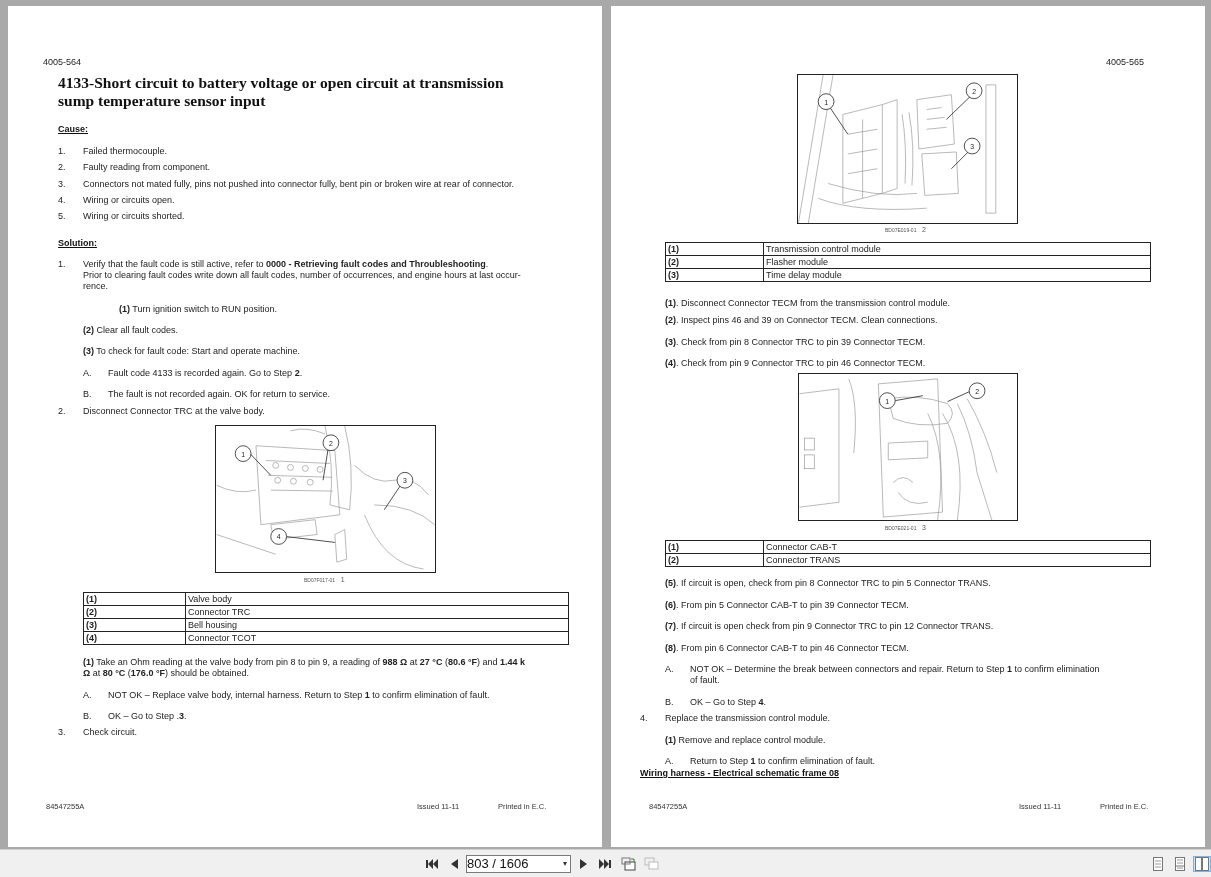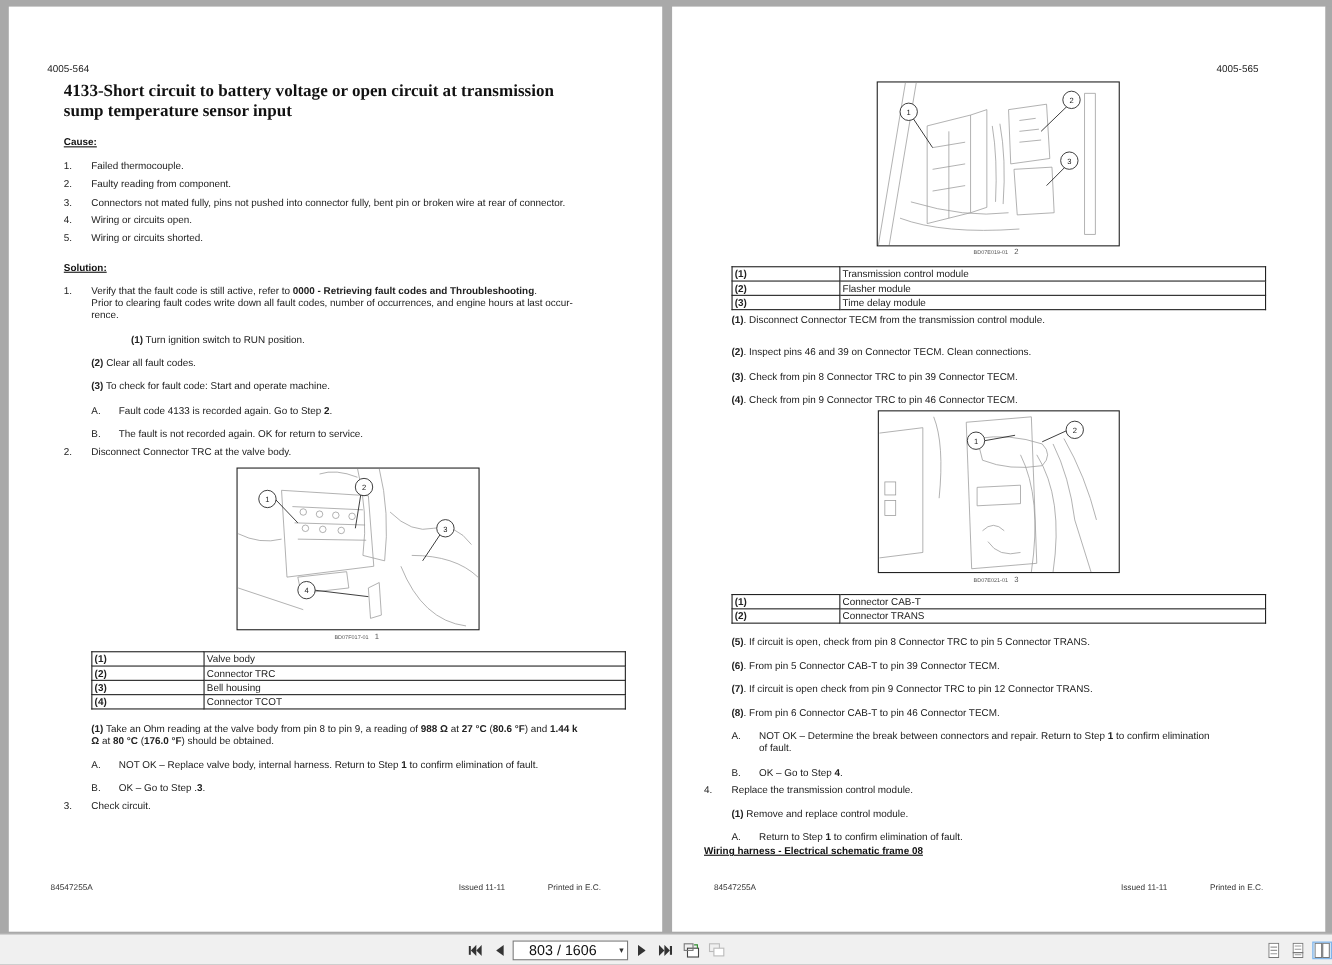--- a/index.html
+++ b/index.html
@@ -20,21 +20,21 @@
   b { font-weight: bold; }
   .fig { position: absolute; border: 1.5px solid #222; background: #fff; overflow: hidden; }
   .fig svg { width: 100%; height: 100%; }
   .figcap { position: absolute; font-size: 5px; color: #555; }
   table.legend { position: absolute; border-collapse: collapse; font-size: 9px; }
   table.legend td { border: 1px solid #222; padding: 0 2px; height: 13px; line-height: 11px; color: #222; }
   table.legend td.k { font-weight: bold; }
   .footer { font-size: 7.5px; color: #333; }
   .toolbar { position: absolute; left: 0; top: 849px; width: 1211px; height: 28px; background: #f0f0f0; border-top: 1px solid #d0d0d0; }
   .tb-btn { position: absolute; top: 6px; height: 16px; display: flex; align-items: center; justify-content: center; color: #333; font-size: 11px; cursor: pointer; }
-  .page-select { position: absolute; left: 466px; top: 5px; width: 105px; height: 18px; background: #fff; border: 1px solid #7a7a7a; font-size: 13px; line-height: 16px; padding-left: 14px; color: #111; }
+  .page-select { position: absolute; left: 466px; top: 5px; width: 105px; height: 18px; background: #fff; border: 1px solid #7a7a7a; font-size: 13px; line-height: 16px; padding-left: 0; color: #111; }
   .page-select .arrow { position: absolute; right: 3px; top: 0; font-size: 8px; color: #333; }
 </style>
 </head>
 <body>
 
 <div class="viewer">
 
   <div class="page left">
     <div class="abs pnum" style="left:35px;top:51px;">4005-564</div>
     <div class="abs title" style="left:50px;top:68px;font-family:Liberation Serif, serif;">
@@ -217,21 +217,21 @@
             <td class="k">(2)</td>
             <td>Flasher module</td>
           </tr>
       <tr>
             <td class="k">(3)</td>
             <td>Time delay module</td>
           </tr>
     </tbody>
       </table>
 
-    <div class="abs txt" style="left:54px;top:280px;"><b>(1)</b><span>. Disconnect Connector TECM from the transmission control module.</span></div>
+    <div class="abs txt" style="left:54px;top:292px;"><b>(1)</b><span>. Disconnect Connector TECM from the transmission control module.</span></div>
     <div class="abs txt" style="left:54px;top:309px;"><b>(2)</b><span>. Inspect pins 46 and 39 on Connector TECM. Clean connections.</span></div>
     <div class="abs txt" style="left:54px;top:331px;"><b>(3)</b><span>. Check from pin 8 Connector TRC to pin 39 Connector TECM.</span></div>
     <div class="abs txt" style="left:54px;top:352px;"><b>(4)</b><span>. Check from pin 9 Connector TRC to pin 46 Connector TECM.</span></div>
 
     <div class="fig" style="left:187px;top:367px;width:220px;height:148px;">
       <svg viewBox="0 0 220 148">
         <g fill="none" stroke="#999" stroke-width="0.7">
           <path d="M80 10 L140 5 L145 140 L85 145 Z"></path>
           <path d="M90 25 Q120 20 150 30 Q160 40 150 50 Q120 55 95 45 Z"></path>
           <path d="M130 40 Q150 80 140 148 M145 40 Q170 80 160 148"></path>

